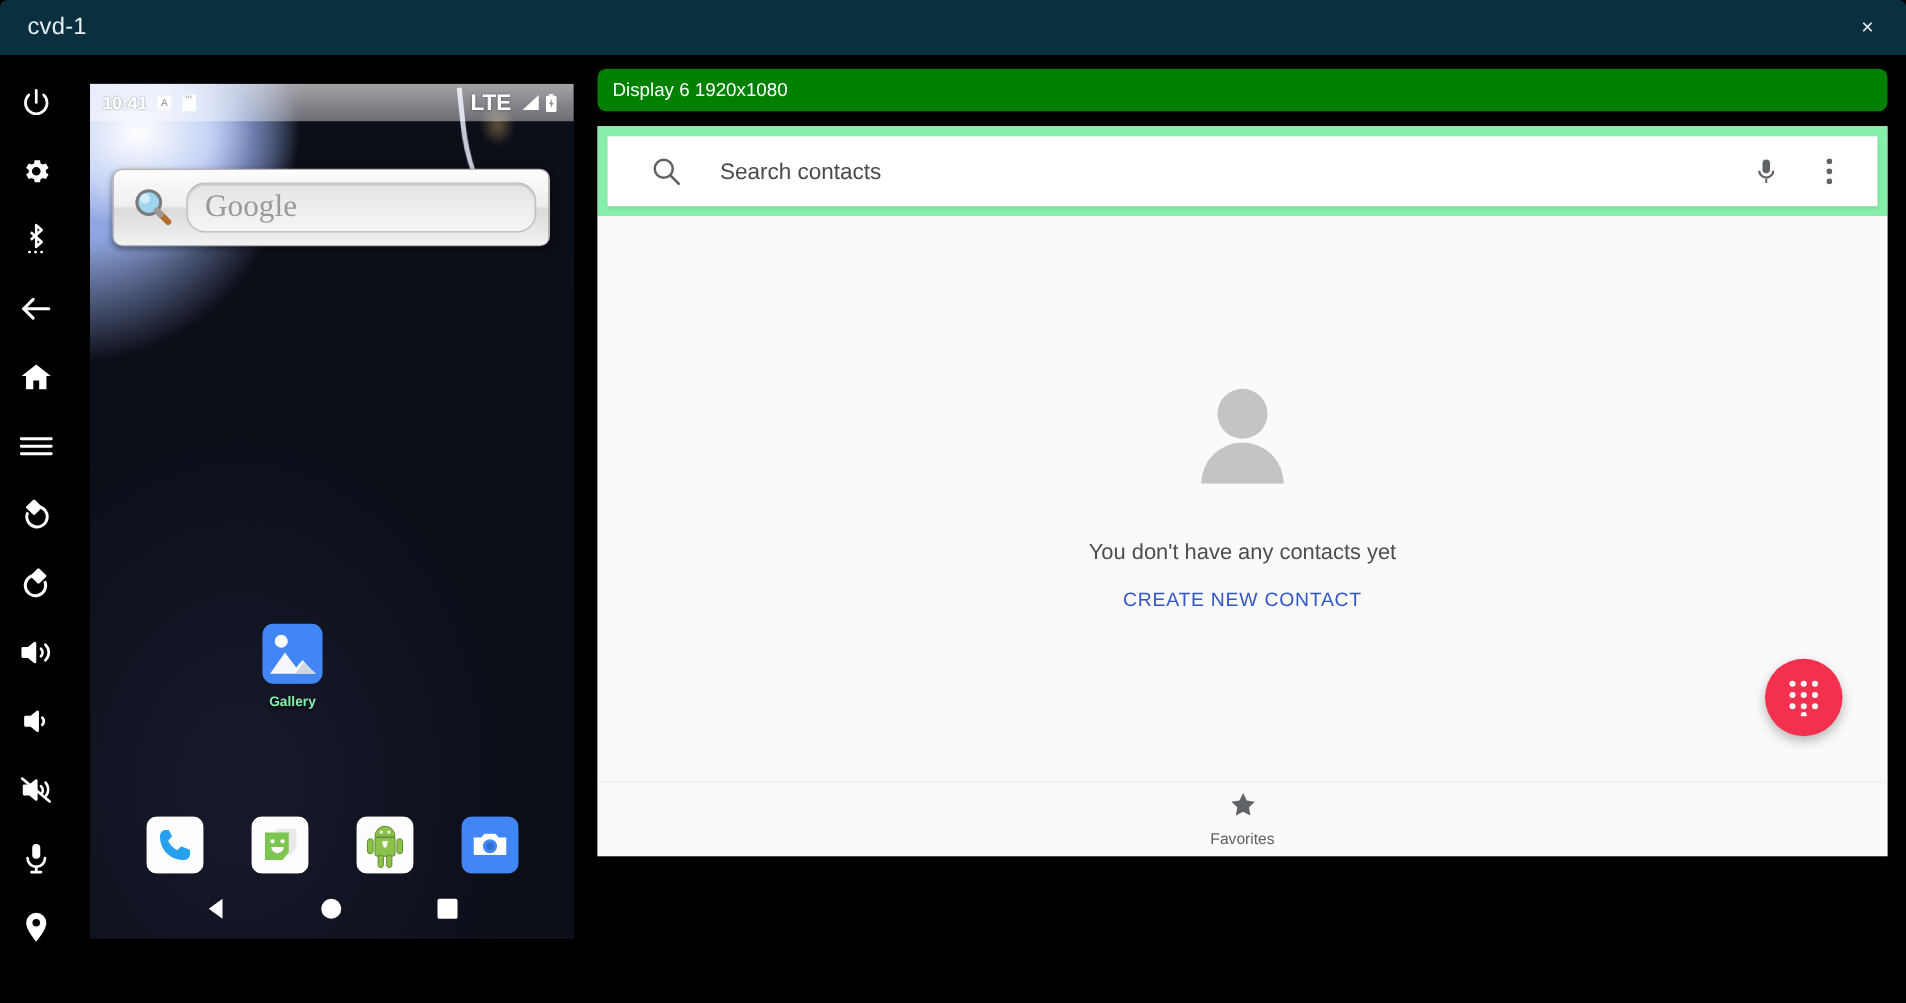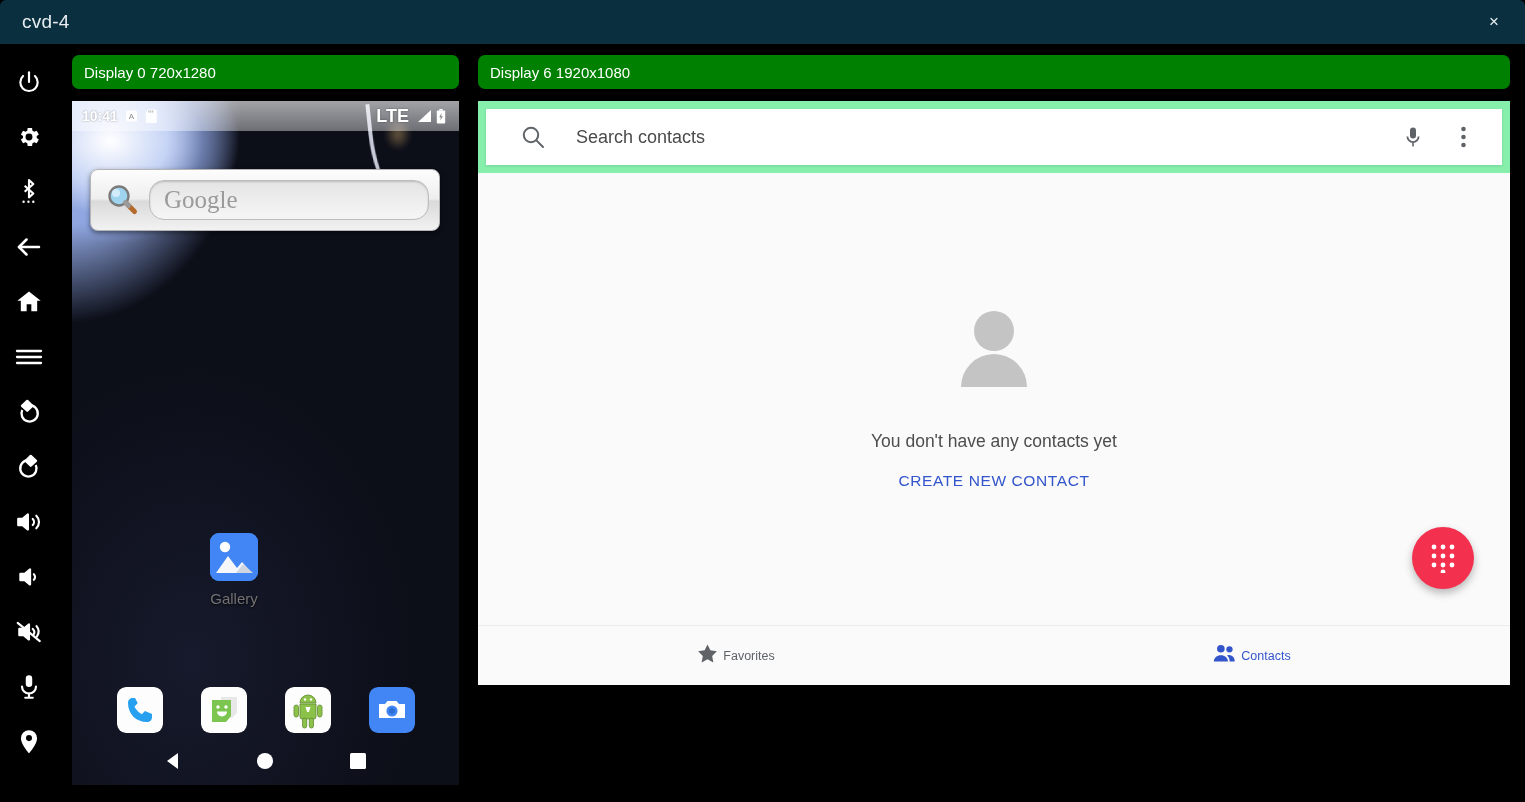--- a/index.html
+++ b/index.html
@@ -128,21 +128,21 @@
   .app-gallery {
     position: absolute; left: 122px; top: 432px;
     width: 80px; text-align: center;
     cursor: pointer;
   }
   .app-gallery .tile {
     width: 48px; height: 48px; margin: 0 auto;
     border-radius: 9px; overflow: hidden;
     background: #4285f4; position: relative;
   }
-  .app-label { color: #737373; font-size: 15px; margin-top: 9px; text-shadow: 0 1px 2px rgba(0,0,0,.8); }
+  .app-label { color: #86efac; font-size: 11px; margin-top: 9px; text-shadow: 0 1px 2px rgba(0,0,0,.8); font-weight: bold; }
 
   .dock {
     position: absolute; left: 0; right: 0; bottom: 52px;
     display: flex; justify-content: center; gap: 38px;
   }
   .dock-icon { width: 46px; height: 46px; border-radius: 9px; overflow: hidden; cursor: pointer; position: relative; }
 
   .navbar {
     position: absolute; left: 0; right: 0; bottom: 0; height: 48px;
     display: flex; align-items: center; justify-content: space-around;
@@ -200,32 +200,32 @@
     box-shadow: 0 4px 9px rgba(0,0,0,.28);
     display: flex; align-items: center; justify-content: center;
     cursor: pointer;
   }
   .bottom-nav {
     height: 60px; background: #fafafa;
     border-top: 1px solid #ececec;
     display: flex;
   }
   .bn-item {
-    flex: 1; display: flex; flex-direction: row;
+    flex: 1; display: flex; flex-direction: column;
     align-items: center; justify-content: center; gap: 5px;
     cursor: pointer;
   }
   .bn-label { font-size: 12.5px; color: #5f6368; }
   .bn-item.active .bn-label { color: #3355cc; }
 </style>
 </head>
 <body>
 
 <div class="titlebar">
-  <span class="titlebar-text">cvd-4</span>
+  <span class="titlebar-text">cvd-1</span>
   <div class="close-btn">×</div>
 </div>
 
 <div class="toolbar">
 
   <div class="tb-btn">
     <svg width="26" height="26" viewBox="0 0 24 24" fill="none" stroke="#fff" stroke-width="2" stroke-linecap="round">
       <path d="M12 3v9"></path>
         <path d="M6.5 6.5a8 8 0 1 0 11 0"></path>
     </svg>
@@ -315,21 +315,20 @@
 
   <div class="tb-btn">
     <svg width="26" height="28" viewBox="0 0 24 26" fill="#fff">
       <path d="M12 2a7.5 7.5 0 0 0-7.5 7.5c0 5.6 7.5 14 7.5 14s7.5-8.4 7.5-14A7.5 7.5 0 0 0 12 2zm0 10.2a2.8 2.8 0 1 1 0-5.6 2.8 2.8 0 0 1 0 5.6z"></path>
     </svg>
   </div>
 
 </div>
 
 <div class="panel" id="panel0">
-  <div class="disp-header">Display 0 720x1280</div>
 
   <div class="phone">
     <div class="wallpaper">
       <div class="wp-streak"></div>
       <div class="wp-smudge"></div>
     </div>
 
     <div class="statusbar">
       <div class="sb-left">
         <span class="sb-time">10:41</span>
@@ -519,27 +518,16 @@
 
     <div class="bottom-nav">
       <div class="bn-item">
         <span>
           <svg width="21" height="21" viewBox="0 0 22 22" fill="#5f6368">
               <path d="M11 1.5l3 6.2 6.8 1-4.9 4.8 1.2 6.8L11 17.1 4.9 20.3l1.2-6.8L1.2 8.7l6.8-1z"></path>
             </svg>
         </span>
         <span class="bn-label">Favorites</span>
       </div>
-      <div class="bn-item active">
-        <span>
-          <svg width="23" height="21" viewBox="0 0 24 22" fill="#3355cc">
-            <circle cx="8.2" cy="6" r="4"></circle>
-              <circle cx="17.2" cy="6.6" r="3.3"></circle>
-            <path d="M0.8 19.5c0-3.9 3.3-6.6 7.4-6.6s7.4 2.7 7.4 6.6z"></path>
-            <path d="M16 12.6c3.6 0 6.6 2.3 6.6 5.6v1.3h-5.2c0-2.6-1-4.8-2.7-6.3z"></path>
-          </svg>
-        </span>
-        <span class="bn-label">Contacts</span>
-      </div>
     </div>
 
   </div>
 </div>
 
 </body></html>

